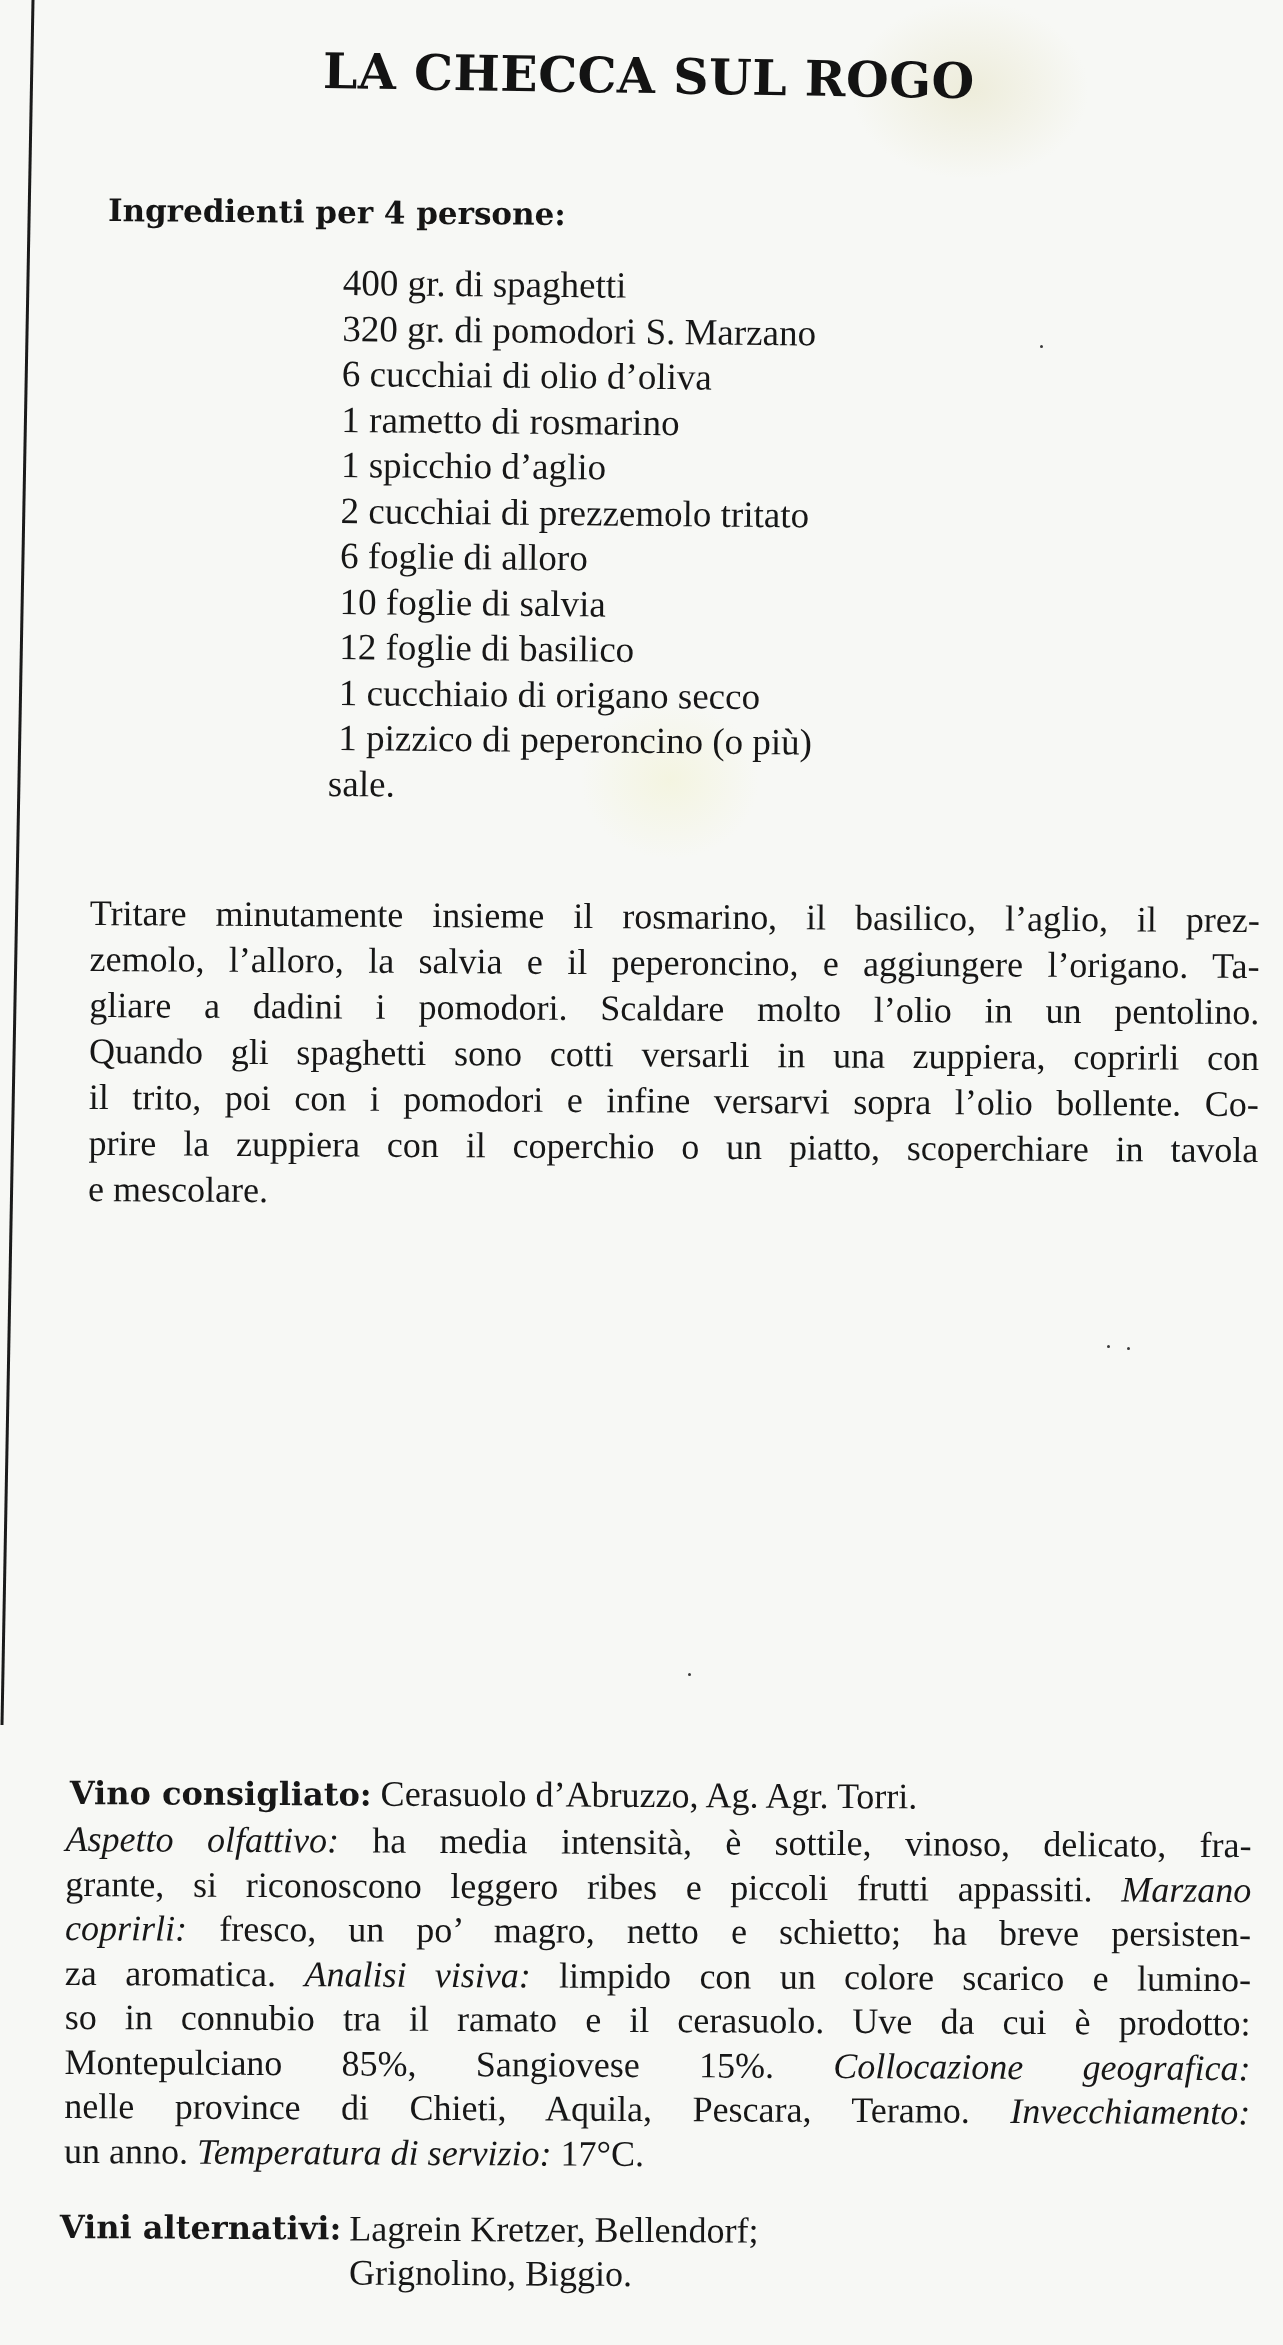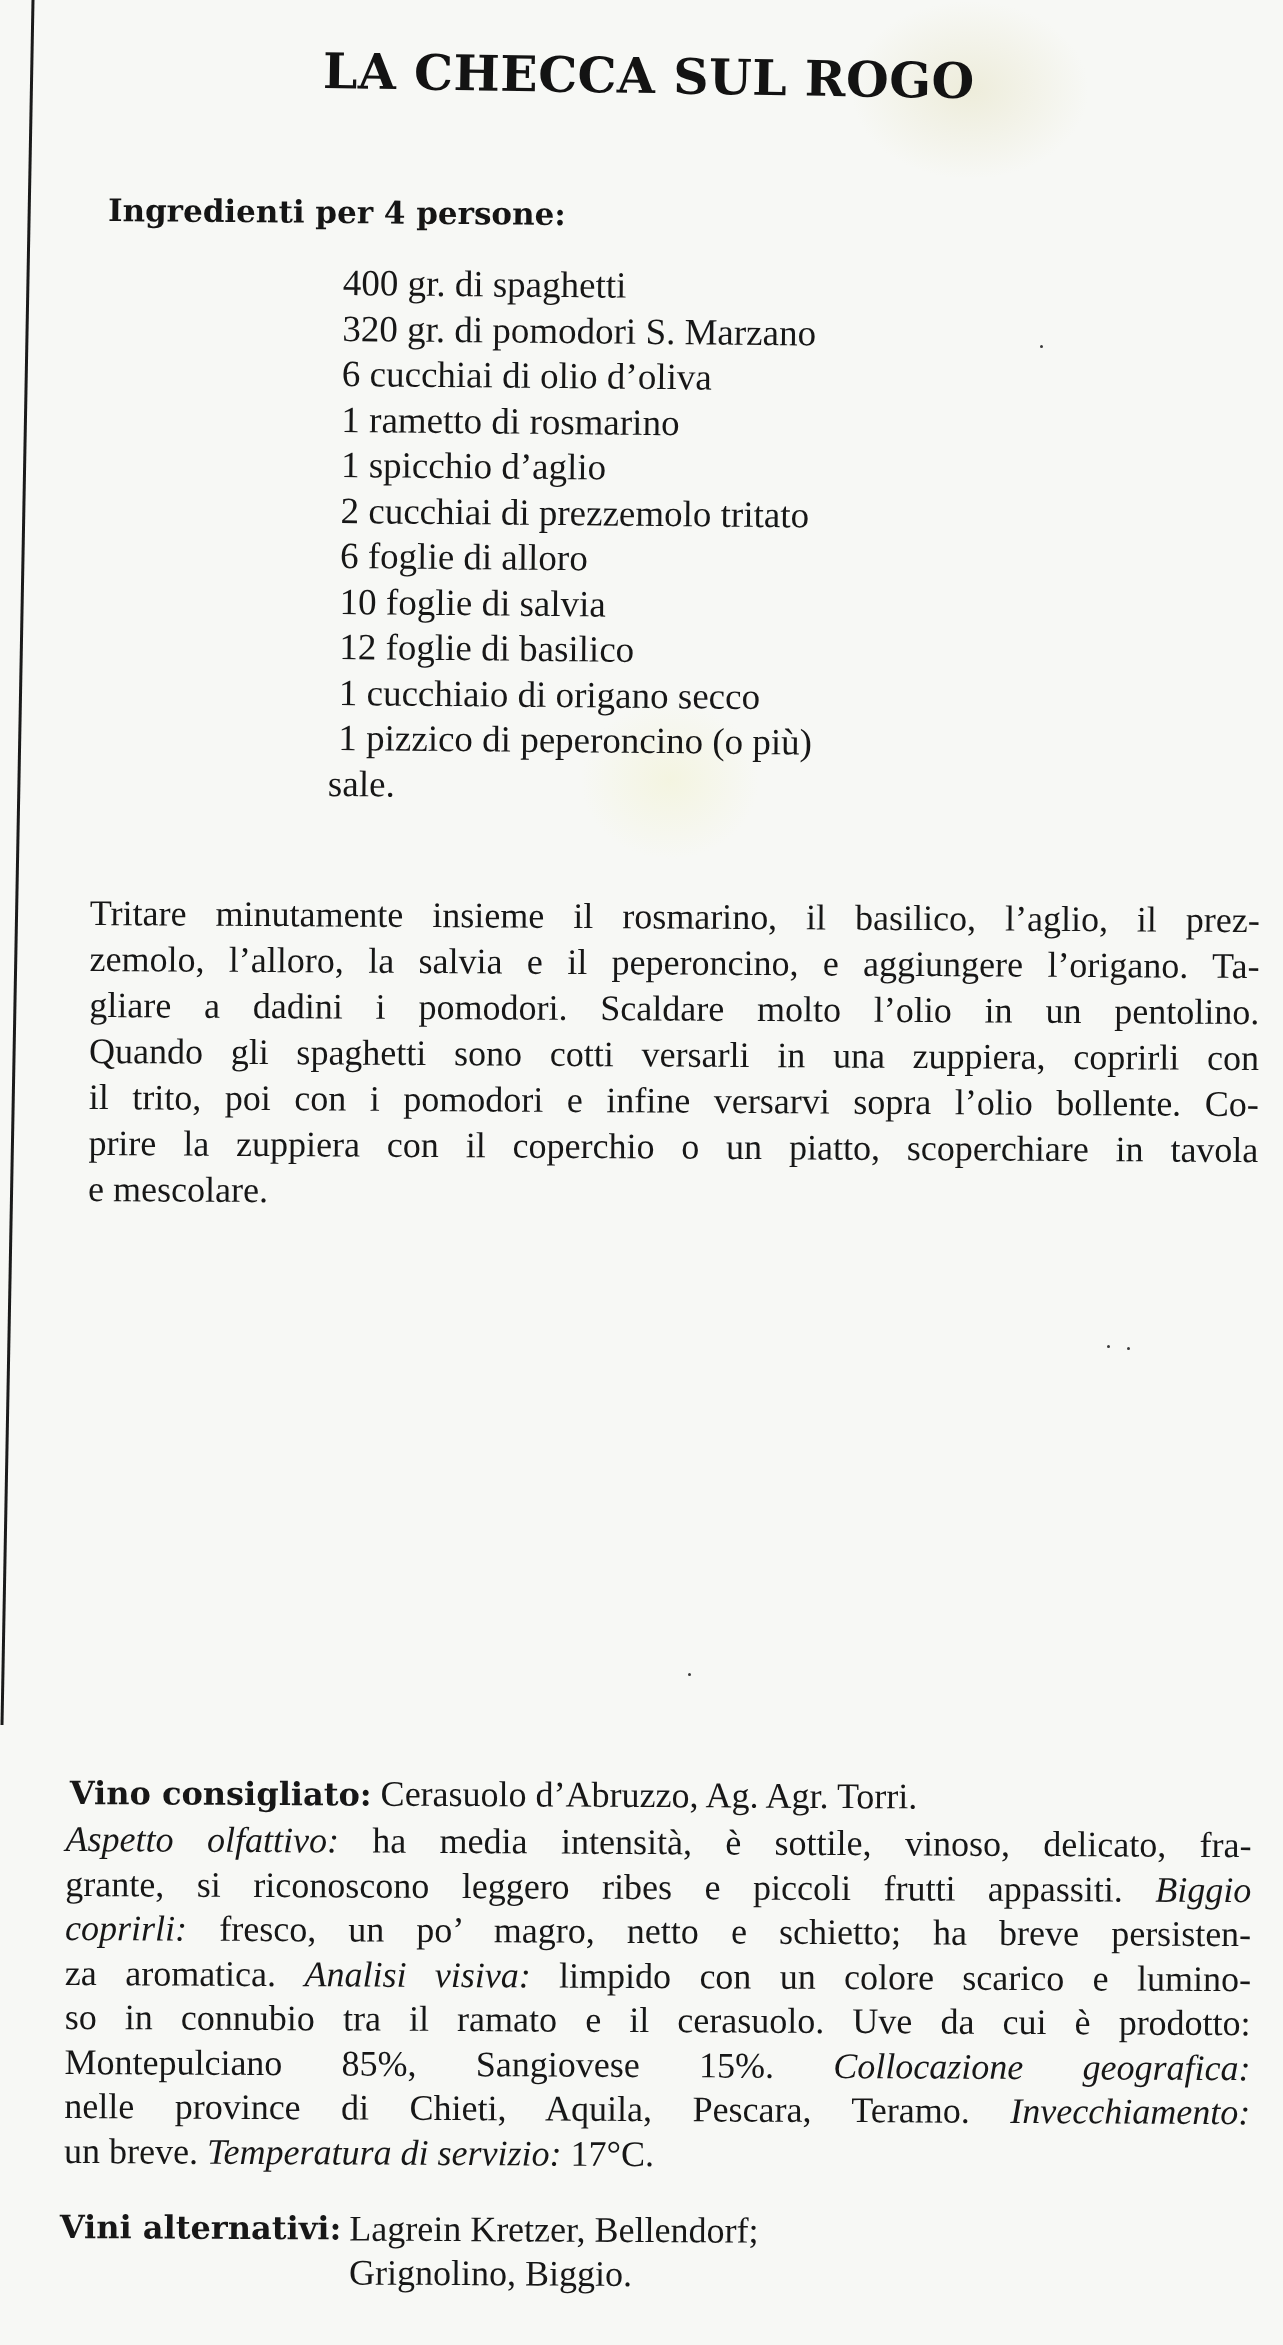--- a/index.html
+++ b/index.html
@@ -213,27 +213,27 @@
   <span class="line final">e mescolare.</span>
 </div>
 
 <div class="wine-section">
   <p class="wine-recommended">
     <span class="bold-label">Vino consigliato:</span>
     <span>Cerasuolo d’Abruzzo, Ag. Agr. Torri.</span>
   </p>
   <p class="wine-notes">
     <span class="line"><em>Aspetto olfattivo:</em> <span>ha media intensità, è sottile, vinoso, delicato, fra-</span></span>
-    <span class="line"><span>grante, si riconoscono leggero ribes e piccoli frutti appassiti.</span> <em>Biggio</em></span>
+    <span class="line"><span>grante, si riconoscono leggero ribes e piccoli frutti appassiti.</span> <em>Marzano</em></span>
     <span class="line"><em>coprirli:</em> <span>fresco, un po’ magro, netto e schietto; ha breve persisten-</span></span>
     <span class="line"><span>za aromatica.</span> <em>Analisi visiva:</em> <span>limpido con un colore scarico e lumino-</span></span>
     <span class="line"><span>so in connubio tra il ramato e il cerasuolo. Uve da cui è prodotto:</span></span>
     <span class="line"><span>Montepulciano 85%, Sangiovese 15%.</span> <em>Collocazione geografica:</em></span>
     <span class="line"><span>nelle province di Chieti, Aquila, Pescara, Teramo.</span> <em>Invecchiamento:</em></span>
-    <span class="line final"><span>un breve.</span> <em>Temperatura di servizio:</em> <span>17°C.</span></span>
+    <span class="line final"><span>un anno.</span> <em>Temperatura di servizio:</em> <span>17°C.</span></span>
   </p>
 </div>
 
 <div class="alternatives">
   <div class="row">
     <span class="bold-label">Vini alternativi:</span>
     <div class="values">
       <span>Lagrein Kretzer, Bellendorf;</span>
       <span>Grignolino, Biggio.</span>
     </div>

